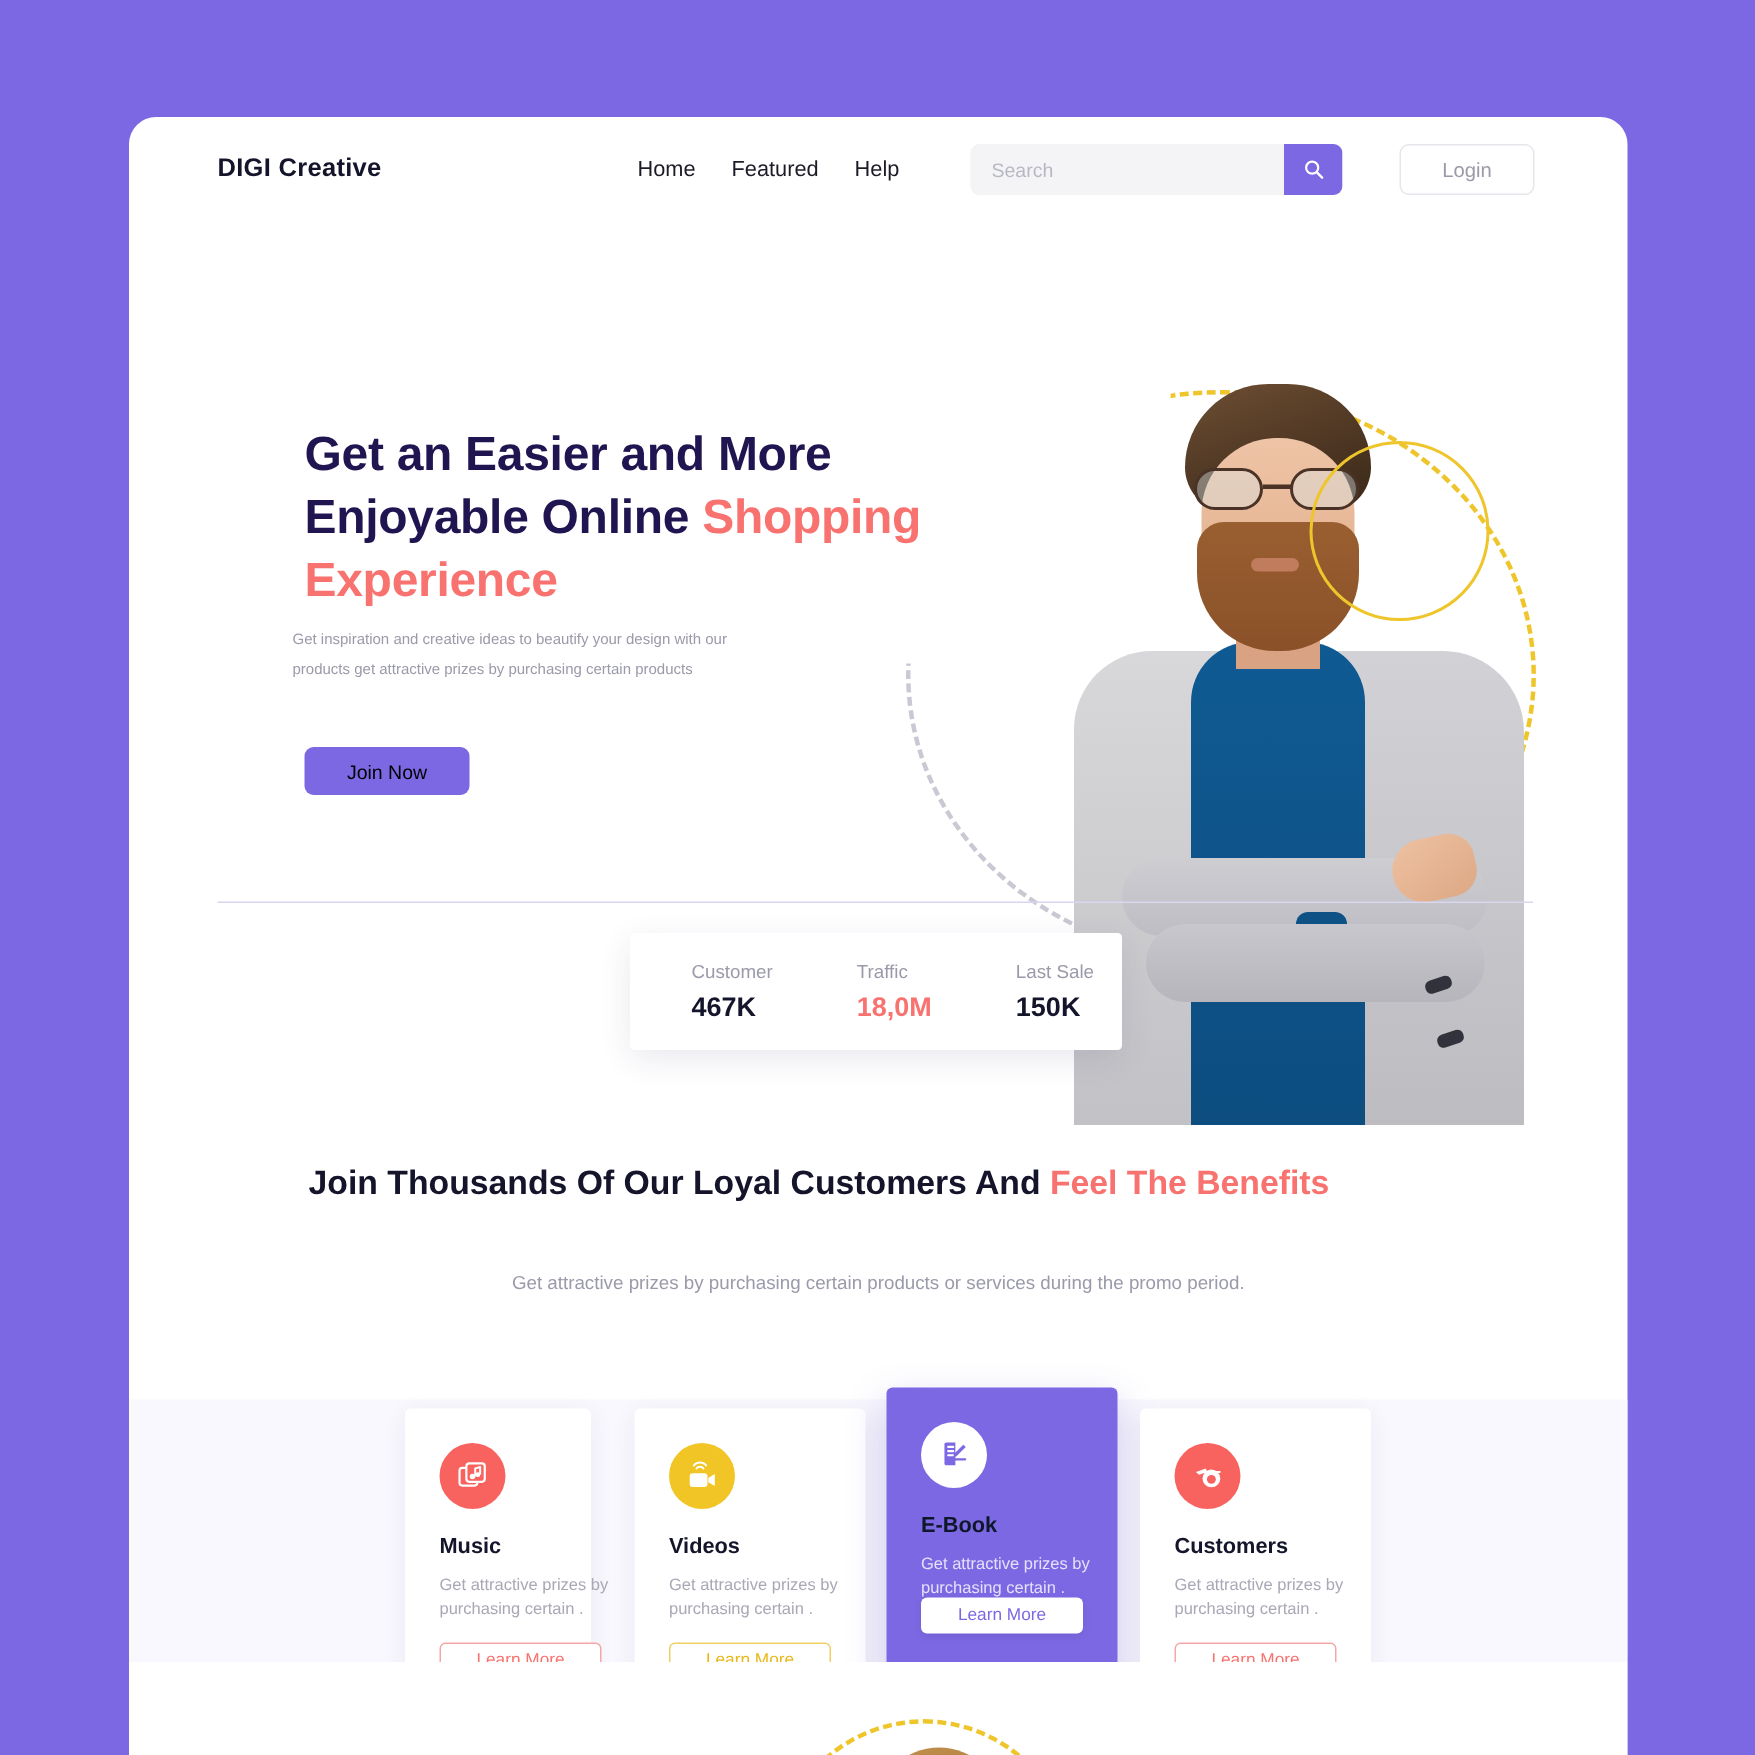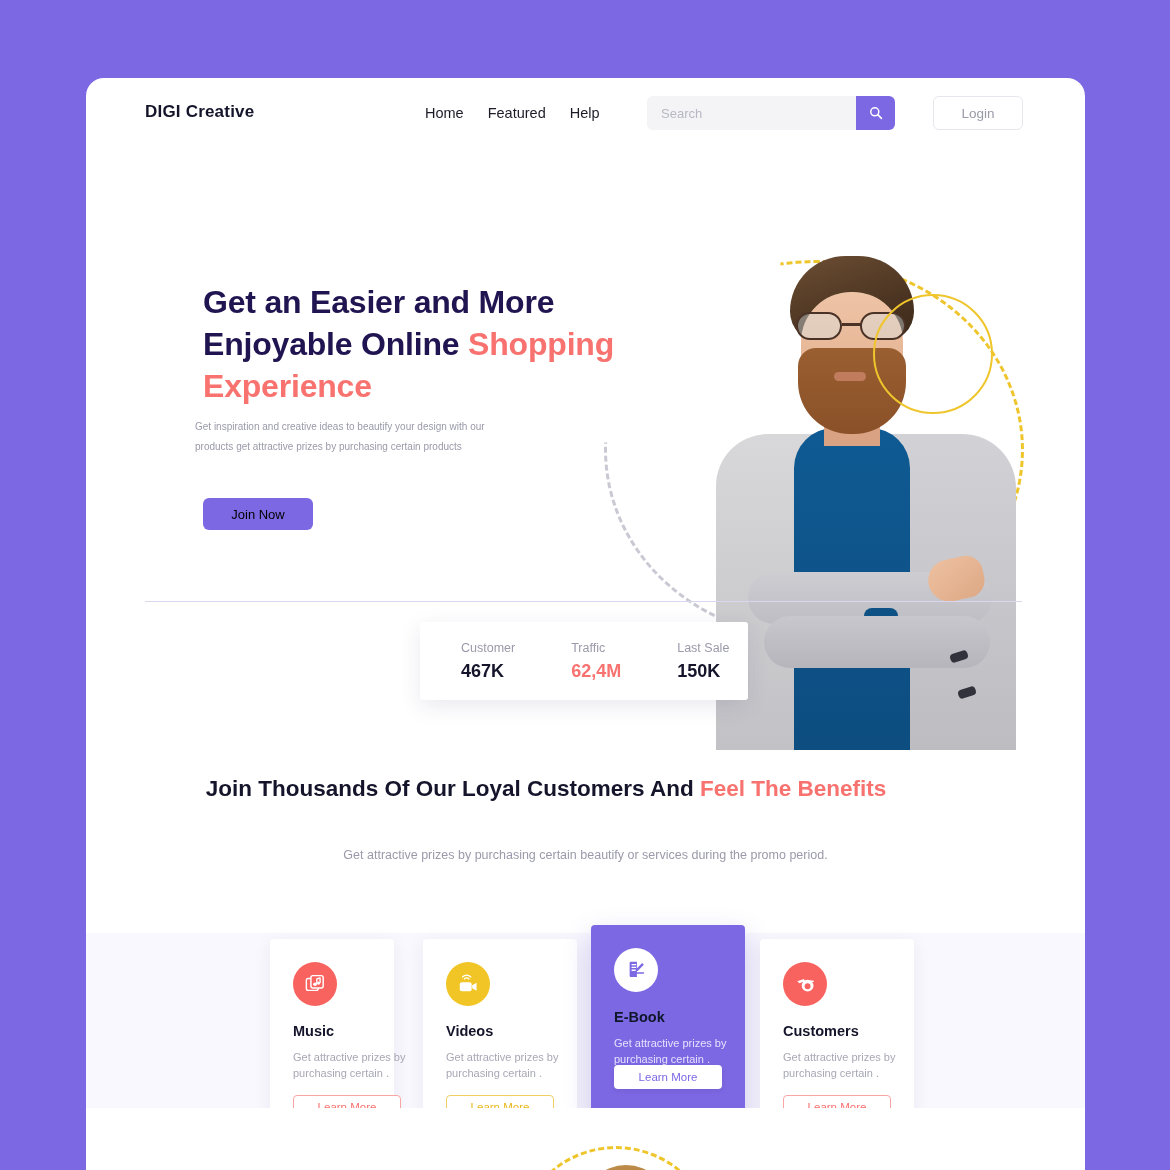--- a/index.html
+++ b/index.html
@@ -531,35 +531,35 @@
 
     <div class="hero-divider"></div>
 
     <div class="stats-card">
       <div>
         <div class="stat-label">Customer</div>
         <div class="stat-value">467K</div>
       </div>
       <div>
         <div class="stat-label">Traffic</div>
-        <div class="stat-value coral">62,4M</div>
+        <div class="stat-value coral">18,0M</div>
       </div>
       <div>
         <div class="stat-label">Last Sale</div>
         <div class="stat-value">150K</div>
       </div>
     </div>
   </section>
 
   <section class="benefits">
     <div class="band"></div>
 
     <h2 class="section-title"><span>Join Thousands Of Our Loyal Customers And </span><span class="accent">Feel The Benefits</span></h2>
 
-    <p class="section-sub">Get attractive prizes by purchasing certain beautify or services during the promo period.</p>
+    <p class="section-sub">Get attractive prizes by purchasing certain products or services during the promo period.</p>
 
     <div class="cards">
 
       <div class="fcard c1">
         <div class="fc-icon coral">
           <svg width="20" height="20" viewBox="0 0 22 22">
             <rect x="1.5" y="5" width="13" height="13" rx="2" fill="none" stroke="#fff" stroke-width="1.6"></rect>
             <rect x="6.5" y="1.8" width="13.5" height="13.5" rx="2.2" fill="#f8635f" stroke="#fff" stroke-width="1.6"></rect>
             <circle cx="11" cy="11.3" r="2" fill="#fff"></circle>
             <path d="M13 11.3 V5.4 L16.6 4.4 V9.9" fill="none" stroke="#fff" stroke-width="1.5" stroke-linejoin="round"></path>

